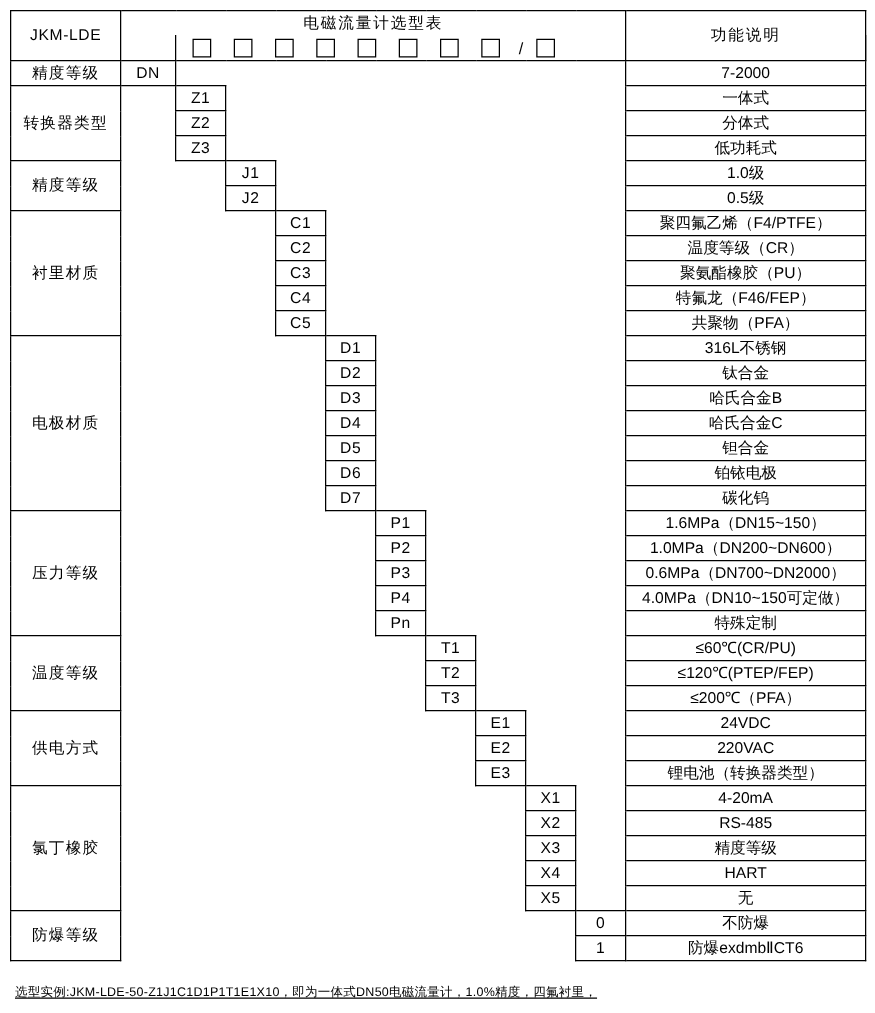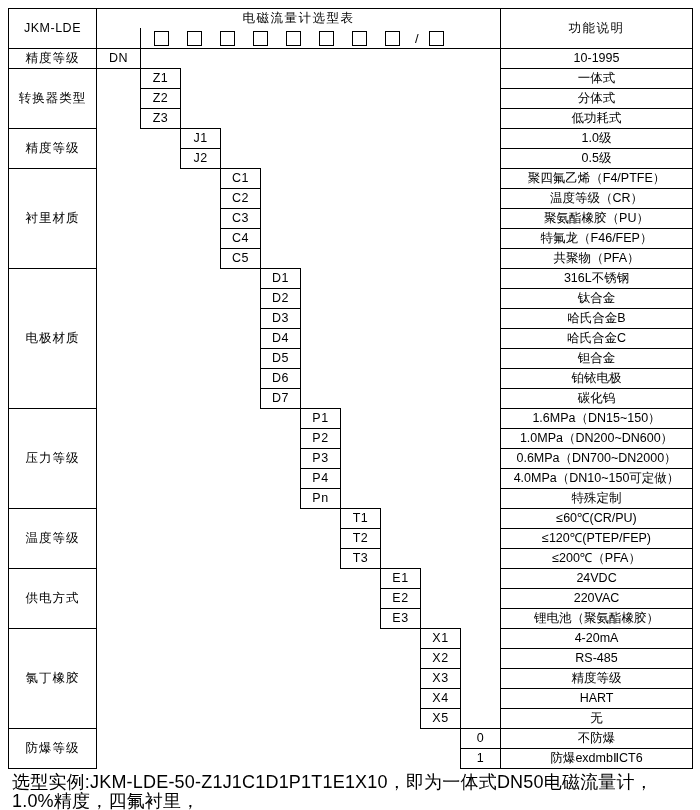--- a/index.html
+++ b/index.html
@@ -63,25 +63,26 @@
     border:1px solid #000;
     margin:0 9px;
     display:inline-block;
   }
   .slash{
     font-size:13px;
     margin:0 1px 0 6px;
   }
   .notes{
     width:684px;
-    margin:0 auto;
-    font-size:18px;
+    margin:12px auto;
+    font-size:10px;
     line-height:19px;
     padding-top:4px;
     box-sizing:border-box;
+    text-decoration:underline;
   }
   .notes div{
     text-indent:0;
     letter-spacing:0.2px;
   }
   .notes .n1{padding-left:4px;}
   .notes .n2{padding-left:22px;}
 </style>
 </head>
 <body>
@@ -132,21 +133,21 @@
           <td class="code">DN</td>
           <td class="blank" style="border-width: initial; border-style: none; border-color: initial;"></td>
           <td class="blank" style="border-width: initial; border-style: none; border-color: initial;"></td>
           <td class="blank" style="border-width: initial; border-style: none; border-color: initial;"></td>
           <td class="blank" style="border-width: initial; border-style: none; border-color: initial;"></td>
           <td class="blank" style="border-width: initial; border-style: none; border-color: initial;"></td>
           <td class="blank" style="border-width: initial; border-style: none; border-color: initial;"></td>
           <td class="blank" style="border-width: initial; border-style: none; border-color: initial;"></td>
           <td class="blank" style="border-width: initial; border-style: none; border-color: initial;"></td>
           <td class="blank" style="border-left: none; border-right: 1px solid rgb(0, 0, 0); border-top: none; border-bottom: none;"></td>
-          <td class="desc">10-1995</td>
+          <td class="desc">7-2000</td>
         </tr>
         <tr>
           <td class="label" rowspan="3">转换器类型</td>
           <td class="blank" style="border-left: 1px solid rgb(0, 0, 0); border-right: none; border-top: none; border-bottom: none;"></td>
           <td class="code">Z1</td>
           <td class="blank" style="border-width: initial; border-style: none; border-color: initial;"></td>
           <td class="blank" style="border-width: initial; border-style: none; border-color: initial;"></td>
           <td class="blank" style="border-width: initial; border-style: none; border-color: initial;"></td>
           <td class="blank" style="border-width: initial; border-style: none; border-color: initial;"></td>
           <td class="blank" style="border-width: initial; border-style: none; border-color: initial;"></td>
@@ -503,21 +504,21 @@
           <td class="blank" style="border-left: 1px solid rgb(0, 0, 0); border-right: none; border-top: none; border-bottom: none;"></td>
           <td class="blank" style="border-width: initial; border-style: none; border-color: initial;"></td>
           <td class="blank" style="border-width: initial; border-style: none; border-color: initial;"></td>
           <td class="blank" style="border-width: initial; border-style: none; border-color: initial;"></td>
           <td class="blank" style="border-width: initial; border-style: none; border-color: initial;"></td>
           <td class="blank" style="border-width: initial; border-style: none; border-color: initial;"></td>
           <td class="blank" style="border-width: initial; border-style: none; border-color: initial;"></td>
           <td class="code">E3</td>
           <td class="blank" style="border-width: initial; border-style: none; border-color: initial;"></td>
           <td class="blank" style="border-left: none; border-right: 1px solid rgb(0, 0, 0); border-top: none; border-bottom: none;"></td>
-          <td class="desc">锂电池（聚氨酯橡胶）</td>
+          <td class="desc">锂电池（转换器类型）</td>
         </tr>
         <tr>
           <td class="label" rowspan="5">氯丁橡胶</td>
           <td class="blank" style="border-left: 1px solid rgb(0, 0, 0); border-right: none; border-top: none; border-bottom: none;"></td>
           <td class="blank" style="border-width: initial; border-style: none; border-color: initial;"></td>
           <td class="blank" style="border-width: initial; border-style: none; border-color: initial;"></td>
           <td class="blank" style="border-width: initial; border-style: none; border-color: initial;"></td>
           <td class="blank" style="border-width: initial; border-style: none; border-color: initial;"></td>
           <td class="blank" style="border-width: initial; border-style: none; border-color: initial;"></td>
           <td class="blank" style="border-width: initial; border-style: none; border-color: initial;"></td>

